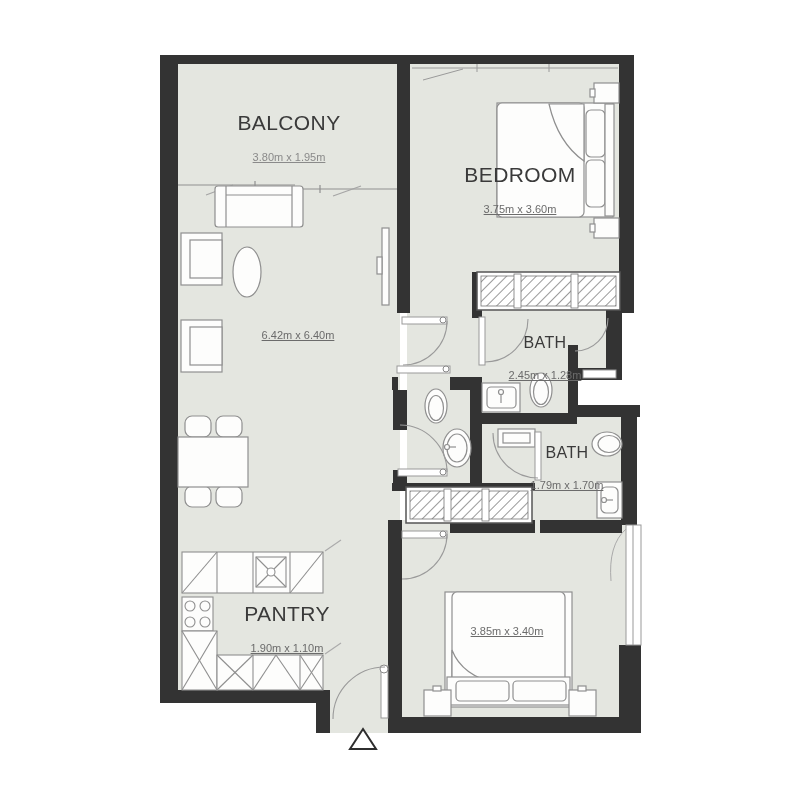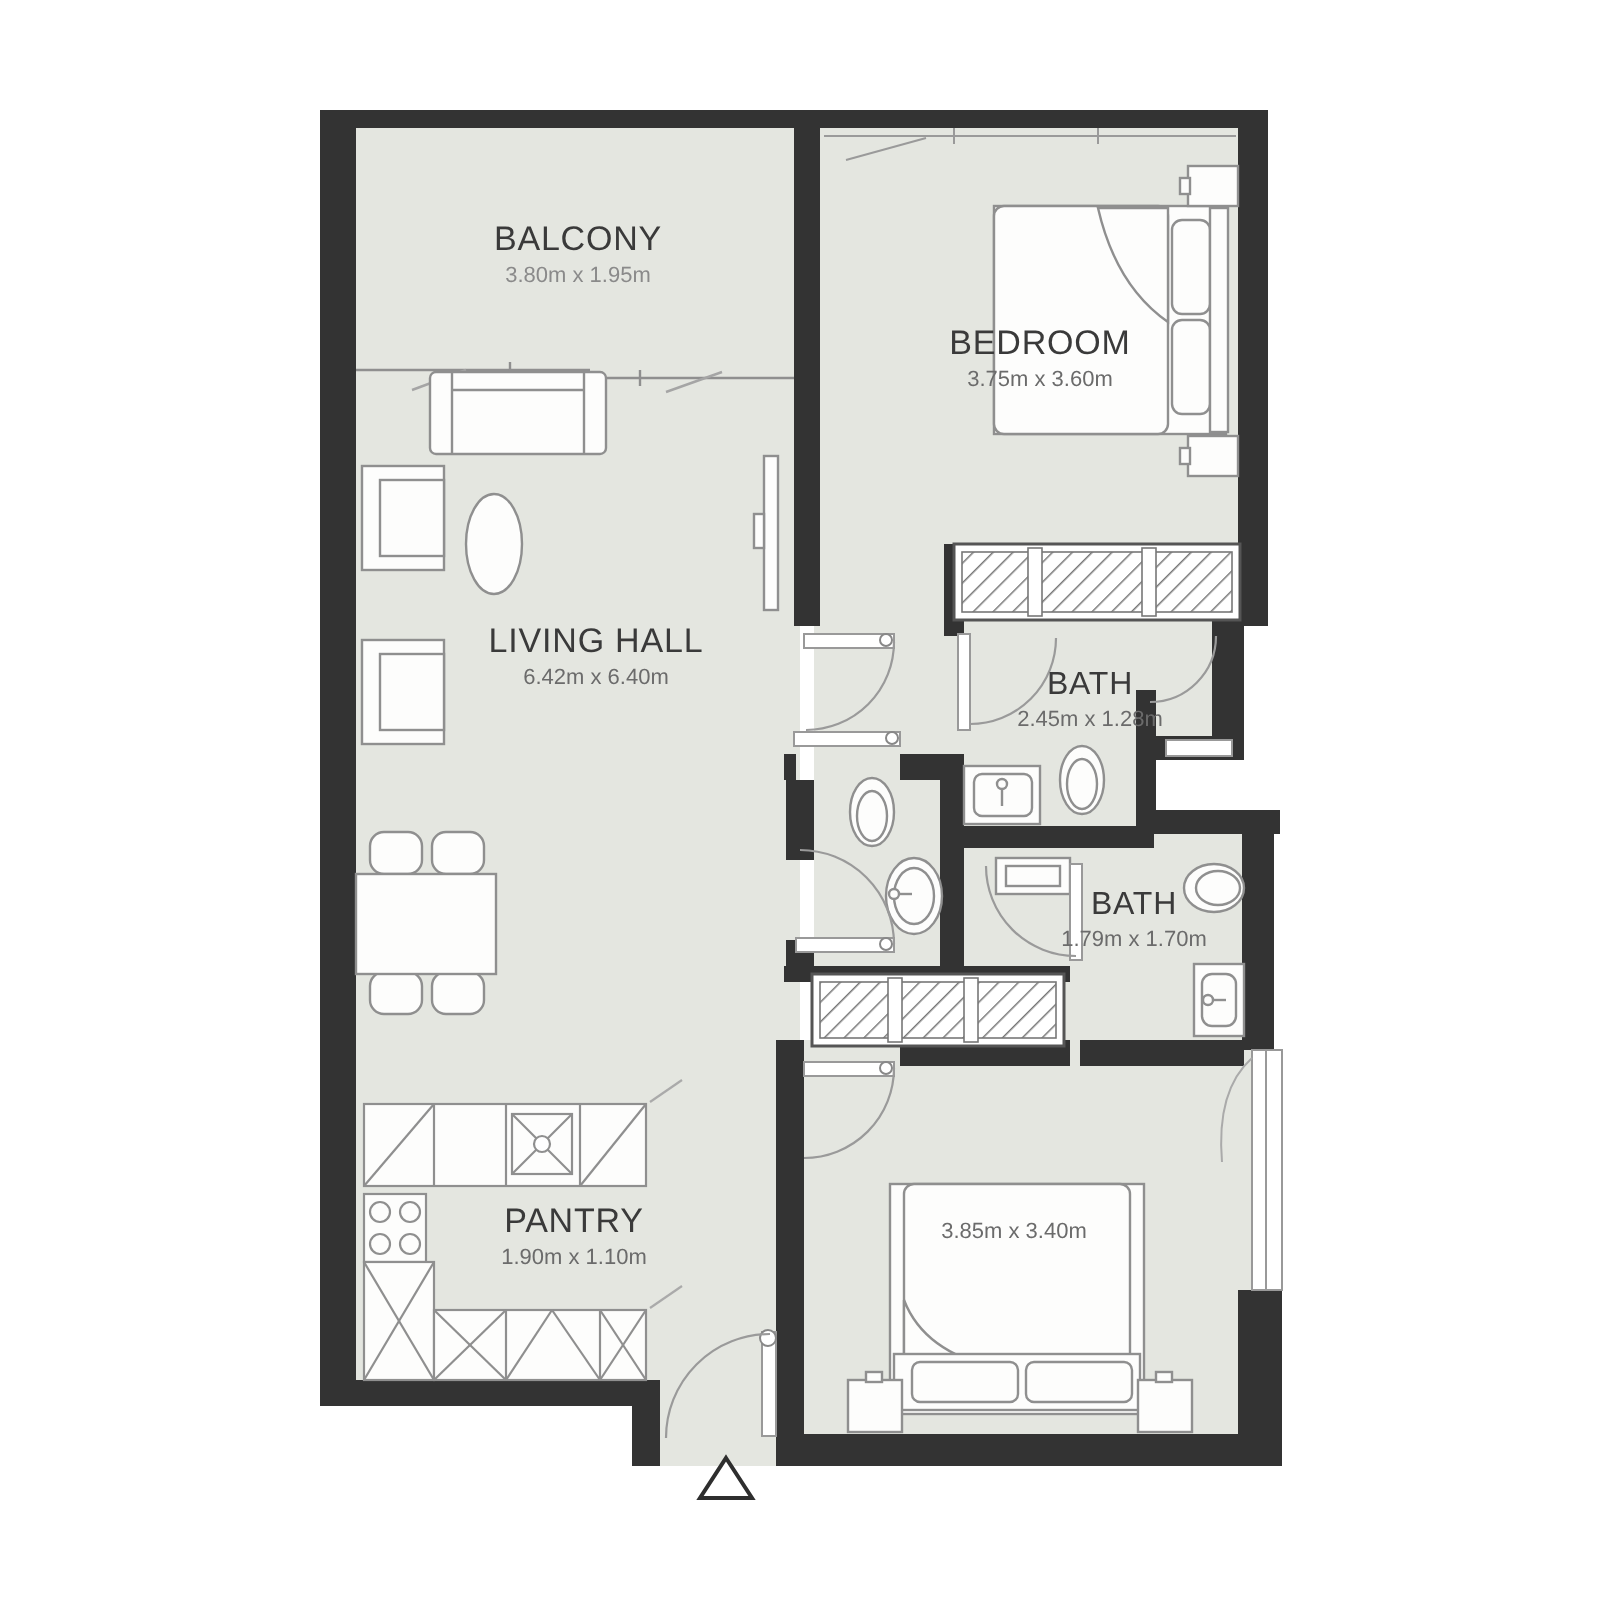--- a/index.html
+++ b/index.html
@@ -10,23 +10,23 @@
     --dims:#6b6b6b;
   }
   html,body{margin:0;padding:0;background:#fff;}
   .plan{position:relative;width:800px;height:800px;background:#fff;overflow:hidden;
         font-family:"Liberation Sans", sans-serif;}
   .floor{position:absolute;background:var(--floor);z-index:1;}
   .notch{position:absolute;background:#ffffff;z-index:2;}
   .wall{position:absolute;background:var(--wall);z-index:3;}
   .svg-layer{position:absolute;left:0;top:0;z-index:4;pointer-events:none;}
   .room-label{position:absolute;text-align:center;z-index:5;}
-  .room-name{font-size:17px;letter-spacing:.4px;color:var(--name);line-height:1.1;}
+  .room-name{font-size:21px;letter-spacing:.4px;color:var(--name);line-height:1.1;}
   .room-name.sm{font-size:16px;}
-  .room-dims{font-size:11px;color:var(--dims);margin-top:2px;line-height:1.1;}
+  .room-dims{font-size:11px;color:var(--dims);margin-top:17px;line-height:1.1;text-decoration:underline;}
 </style>
 </head>
 <body>
 
 <div class="plan">
 
   <div class="floor" style="left:172px;top:64px;width:225px;height:122px"></div>
   <div class="floor" style="left:178px;top:183px;width:222px;height:520px"></div>
   <div class="floor" style="left:330px;top:690px;width:58px;height:43px"></div>
   <div class="floor" style="left:410px;top:64px;width:212px;height:249px"></div>
@@ -281,21 +281,20 @@
 
   <div class="room-label" style="left:219px;top:111px;width:140px">
     <div class="room-name">BALCONY</div>
     <div class="room-dims" style="color:#8a8a8a">3.80m x 1.95m</div>
   </div>
   <div class="room-label" style="left:450px;top:163px;width:140px">
     <div class="room-name">BEDROOM</div>
     <div class="room-dims">3.75m x 3.60m</div>
   </div>
   <div class="room-label" style="left:228px;top:312px;width:140px">
-    <div class="room-name">LIVING HALL</div>
     <div class="room-dims">6.42m x 6.40m</div>
   </div>
   <div class="room-label" style="left:485px;top:334px;width:120px">
     <div class="room-name sm">BATH</div>
     <div class="room-dims">2.45m x 1.28m</div>
   </div>
   <div class="room-label" style="left:507px;top:444px;width:120px">
     <div class="room-name sm">BATH</div>
     <div class="room-dims">1.79m x 1.70m</div>
   </div>

